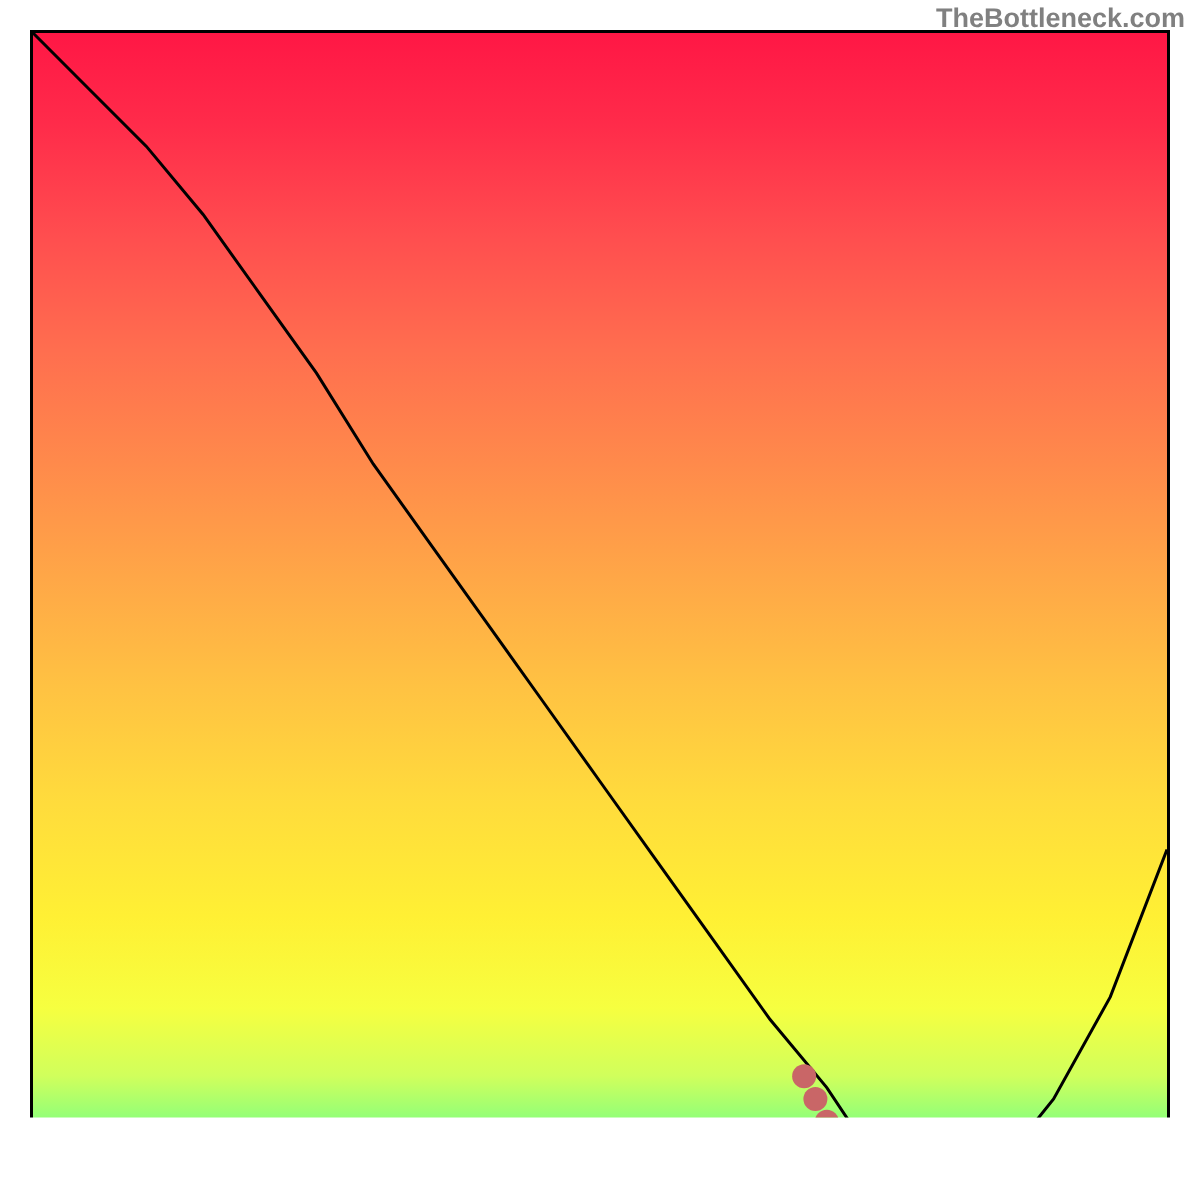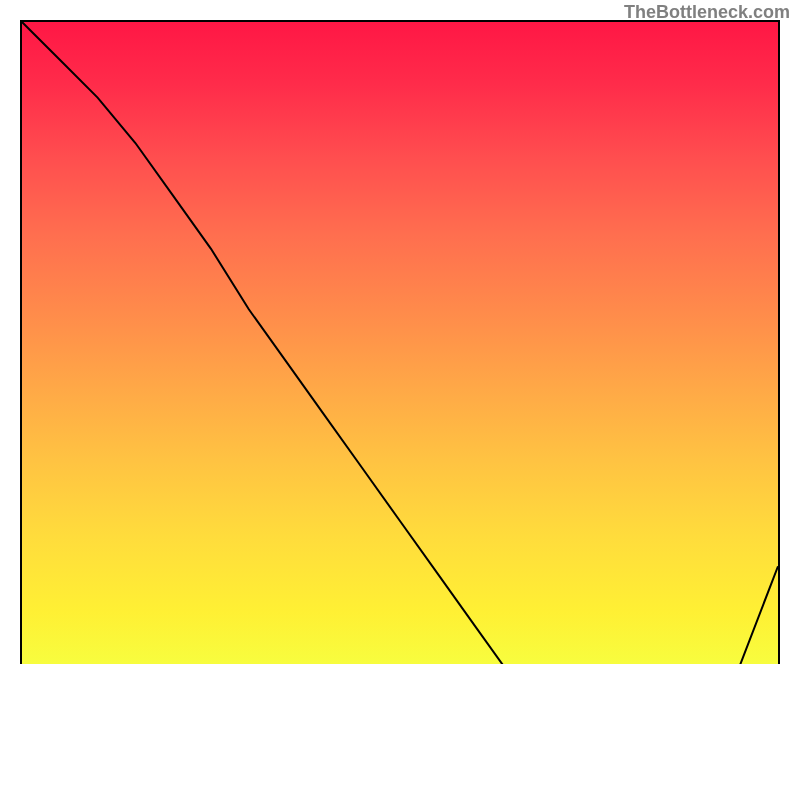--- a/index.html
+++ b/index.html
@@ -3,21 +3,21 @@
 <meta charset="utf-8">
 <style>
   body {
     margin: 0;
     padding: 0;
     background: #ffffff;
     font-family: Arial, sans-serif;
   }
   .container {
     width: 800px;
-    height: 664px;
+    height: 745px;
     position: relative;
     background: #ffffff;
   }
   .watermark {
     position: absolute;
     top: 2px;
     right: 10px;
     color: #808080;
     font-size: 18px;
     font-weight: bold;

